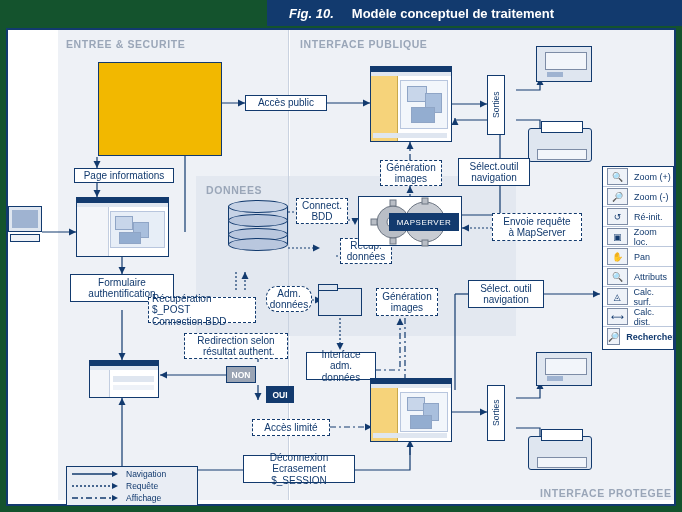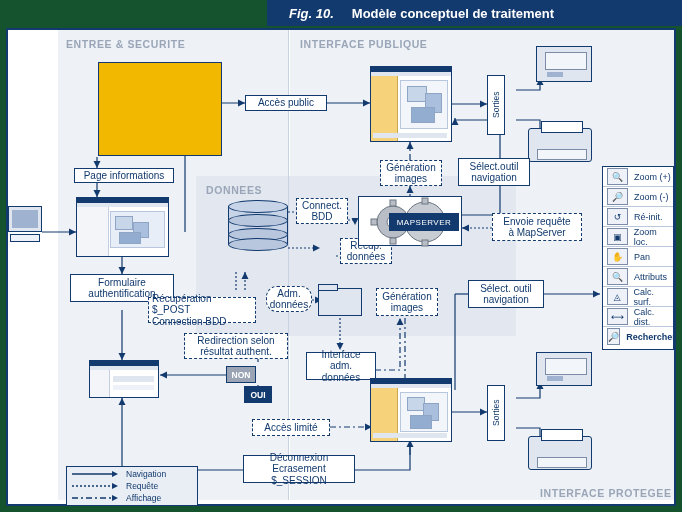--- a/index.html
+++ b/index.html
@@ -64,21 +64,21 @@
 
   
   .db{position:absolute;}
   .db .cyl{position:absolute;left:0;width:100%;height:13px;border:1px solid #123a6e;border-radius:50%;background:#c7d3e6;box-sizing:border-box;}
   .db .side{position:absolute;left:0;top:6px;width:100%;height:38px;border-left:1px solid #123a6e;border-right:1px solid #123a6e;background:#c7d3e6;box-sizing:border-box;}
 
   .folder{position:absolute;}
   .tagno,.tagoui{position:absolute;border:1px solid #123a6e;color:#fff;font-size:8.5px;font-weight:bold;
        display:flex;align-items:center;justify-content:center;box-sizing:border-box;}
   .tagno{background:#9aa4b4;}
-  .tagoui{background:#123a6e;}
+  .tagoui{background:#123a6e;margin-left:22px;}
 </style>
 </head>
 <body>
 
 <div id="root">
 
   <div class="hdr">
     <span class="fig">Fig. 10.</span>
     <span class="ttl">Modèle conceptuel de traitement</span>
   </div>
@@ -323,21 +323,21 @@
   <div class="box dash pad" style="left:376px;top:288px;width:62px;height:28px;white-space:pre-line;">
     <span>Génération
 images</span>
   </div>
 
   <div class="box pad" style="left:468px;top:280px;width:76px;height:28px;white-space:pre-line;">
     <span>Sélect. outil
 navigation</span>
   </div>
 
-  <div class="box dash pad" style="left:184px;top:333px;width:104px;height:26px;white-space:pre-line;">
+  <div class="box dash pad" style="left:184px;top:333px;width:104px;height:26px;white-space:pre-line;text-align:right;">
     <span>Redirection selon
 résultat authent.</span>
   </div>
 
   <div class="tagno" style="left:226px;top:366px;width:30px;height:17px;">
     <span>NON</span>
   </div>
   <div class="tagoui" style="left:244px;top:386px;width:28px;height:17px;">
     <span>OUI</span>
   </div>

